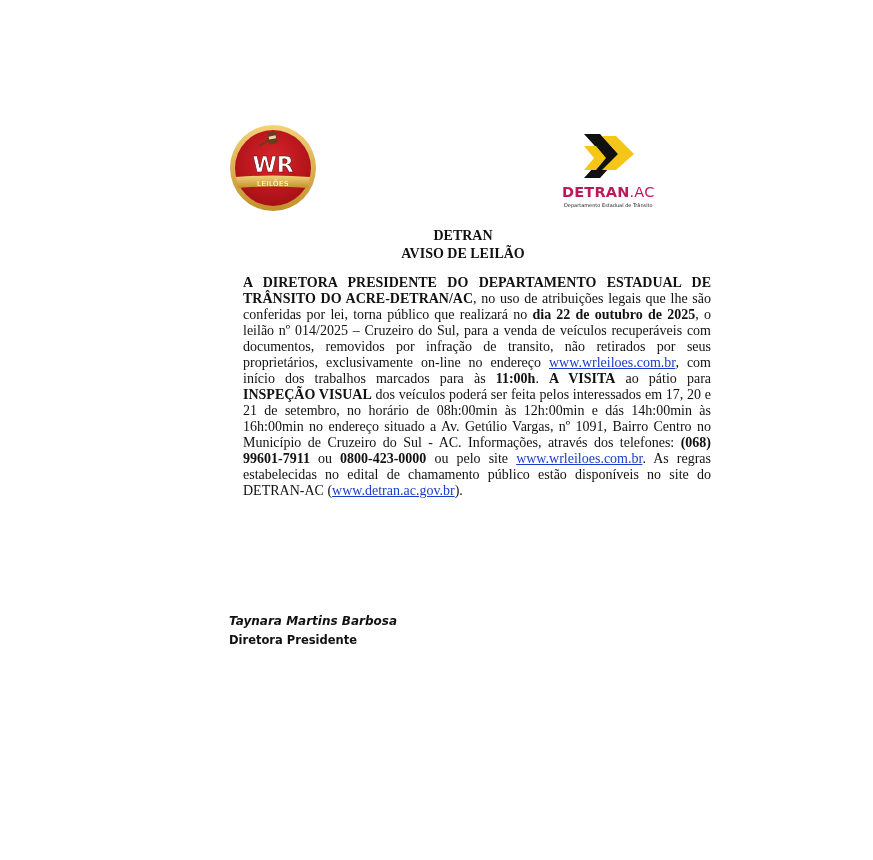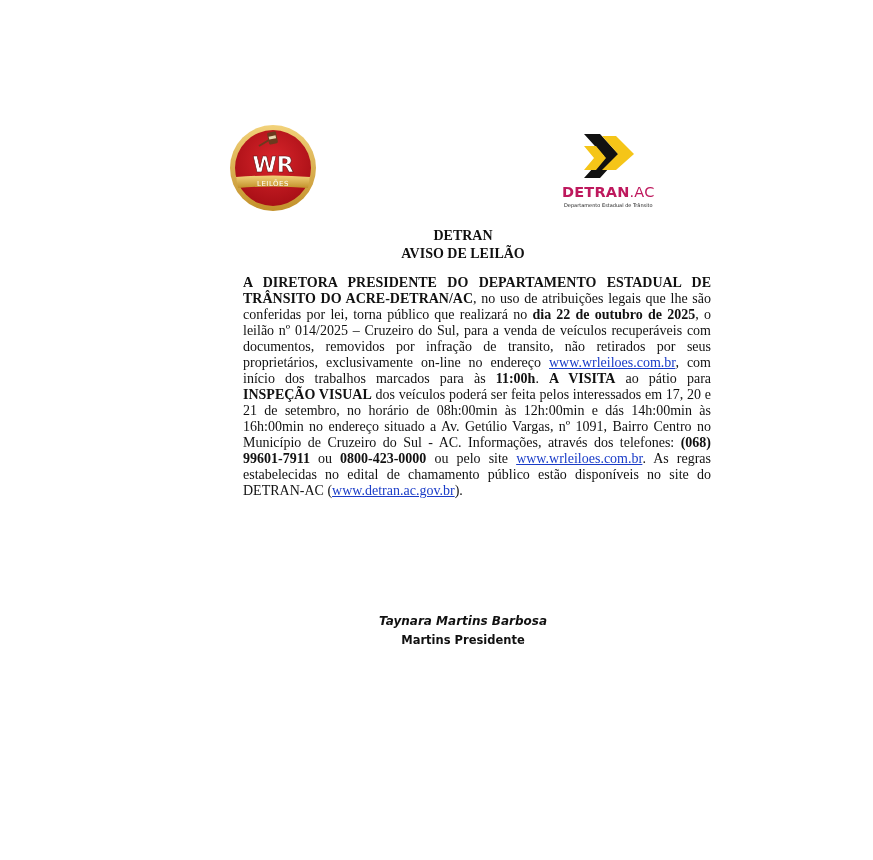--- a/index.html
+++ b/index.html
@@ -15,21 +15,21 @@
   .detran-sub { position:absolute; left:4px; top:72px; font-family:"DejaVu Sans", sans-serif; font-size:5px; color:#222; white-space:nowrap; }
 
   .heading { position:absolute; left:229px; width:468px; text-align:center; font-family:"Liberation Serif", serif; font-weight:bold; font-size:14px; color:#111; }
   .h1 { top:228px; }
   .h2 { top:246px; }
 
   .body-text { position:absolute; left:229px; top:275px; width:468px; font-family:"Liberation Serif", serif; font-size:14px; color:#111; line-height:16px; text-align:justify;margin-left:14px; }
   .body-text b { font-weight:bold; }
   .body-text a { color:#1a3cc8; text-decoration:underline; }
 
-  .signature { position:absolute; left:229px; width:468px; text-align:center; font-family:"DejaVu Sans", sans-serif; color:#111; }
+  .signature { position:absolute; left:229px; width:468px; font-family:"DejaVu Sans", sans-serif; color:#111; }
   .sig-name { top:614px; font-style:italic; font-weight:bold; font-size:12px; }
   .sig-title { top:633px; font-weight:bold; font-size:11.5px; }
 </style>
 </head>
 <body>
 
 <div class="page">
 
   <div class="wr-logo">
     <svg width="94" height="88" viewBox="0 0 94 88">
@@ -66,15 +66,15 @@
     <div class="detran-word"><span>DETRAN</span><span class="ac">.AC</span></div>
     <div class="detran-sub">Departamento Estadual de Trânsito</div>
   </div>
 
   <div class="heading h1">DETRAN</div>
   <div class="heading h2">AVISO DE LEILÃO</div>
 
   <div class="body-text"><b>A DIRETORA PRESIDENTE DO DEPARTAMENTO ESTADUAL DE TRÂNSITO DO ACRE-DETRAN/AC</b><span>, no uso de atribuições legais que lhe são conferidas por lei, torna público que realizará no </span><b>dia 22 de outubro de 2025</b><span>, o leilão nº 014/2025 – Cruzeiro do Sul, para a venda de veículos recuperáveis com documentos, removidos por infração de transito, não retirados por seus proprietários, exclusivamente on-line no endereço </span><a href="#">www.wrleiloes.com.br</a><span>, com início dos trabalhos marcados para às </span><b>11:00h</b><span>. </span><b>A VISITA</b><span> ao pátio para </span><b>INSPEÇÃO VISUAL</b><span> dos veículos poderá ser feita pelos interessados em 17, 20 e 21 de setembro, no horário de 08h:00min às 12h:00min e dás 14h:00min às 16h:00min  no endereço situado a Av. Getúlio Vargas, nº 1091, Bairro Centro no Município de Cruzeiro do Sul - AC. Informações, através dos telefones: </span><b>(068) 99601-7911</b><span> ou </span><b>0800-423-0000</b><span> ou pelo site </span><a href="#">www.wrleiloes.com.br</a><span>. As regras estabelecidas no edital de chamamento público estão disponíveis no site do DETRAN-AC (</span><a href="#">www.detran.ac.gov.br</a><span>).</span></div>
 
   <div class="signature sig-name">Taynara Martins Barbosa</div>
-  <div class="signature sig-title">Martins Presidente</div>
+  <div class="signature sig-title">Diretora Presidente</div>
 
 </div>
 
 </body></html>

